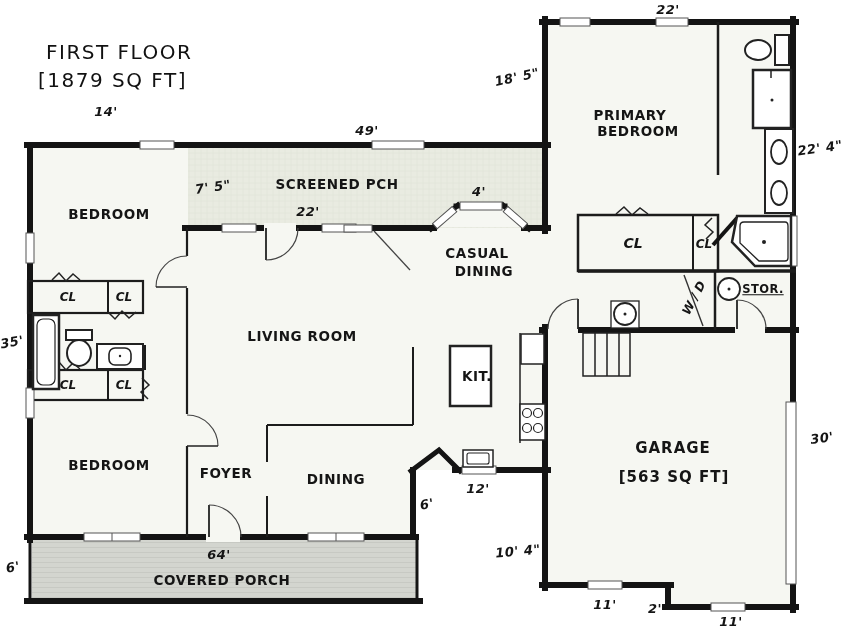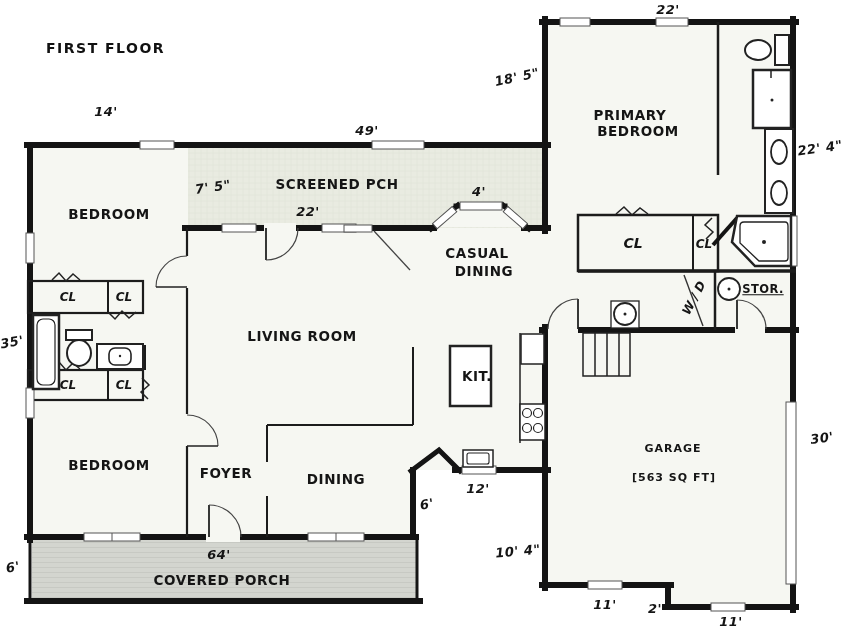--- a/index.html
+++ b/index.html
@@ -6,27 +6,27 @@
   #plan{position:relative;width:843px;height:632px;background:#fff;overflow:hidden;
         font-family:"DejaVu Sans",sans-serif;}
   #plan svg{position:absolute;left:0;top:0;}
   .lbl{position:absolute;font-weight:bold;color:#151515;white-space:nowrap;
        transform:translate(-50%,-50%);line-height:1;}
   .room{font-size:13.5px;letter-spacing:.6px;}
   .room-sm{font-size:11.5px;letter-spacing:.4px;}
   .cl{font-size:12px;font-style:italic;}
   .cl-big{font-size:14px;font-style:italic;}
   .dim{font-size:13px;font-style:italic;letter-spacing:.5px;}
-  .title{position:absolute;font-weight:bold;color:#111;font-size:14px;letter-spacing:1.5px;white-space:nowrap;}
+  .title{position:absolute;font-weight:normal;color:#111;font-size:20px;letter-spacing:1.5px;white-space:nowrap;}
   .r-5{transform:translate(-50%,-50%) rotate(-5deg);}
   .r-8{transform:translate(-50%,-50%) rotate(-8deg);}
   .r-10{transform:translate(-50%,-50%) rotate(-10deg);}
   .r-12{transform:translate(-50%,-50%) rotate(-12deg);}
   .r-wd{transform:translate(-50%,-50%) rotate(-62deg);font-size:12px;font-style:italic;}
-  .big{font-size:11px;letter-spacing:1px;}
+  .big{font-size:15px;letter-spacing:1px;}
 </style>
 </head>
 <body>
 
 <div id="plan">
 
 <svg width="843" height="632" viewBox="0 0 843 632">
   <defs>
     <pattern id="porchTex" width="6" height="5" patternUnits="userSpaceOnUse">
       <rect width="6" height="5" fill="#d3d5cf"></rect>
@@ -209,20 +209,21 @@
     <circle cx="625" cy="314" r="11" stroke-width="1.8"></circle>
     <circle cx="625" cy="314" r="1.5" fill="#222" stroke="none"></circle>
     <circle cx="729" cy="289" r="11" stroke-width="1.8"></circle>
     <circle cx="729" cy="289" r="1.5" fill="#222" stroke="none"></circle>
     <rect x="583" y="333" width="47" height="43" stroke-width="1.5" fill="none"></rect>
     <path d="M595,333 L595,376 M607,333 L607,376 M619,333 L619,376" stroke-width="1.5" fill="none"></path>
   </g>
 </svg>
 
 <div class="title" style="left:46px;top:40px;">FIRST FLOOR</div>
+<div class="title" style="left:38px;top:68px;">[1879 SQ FT]</div>
 
 <div class="lbl dim" style="left:106px;top:111px;">14'</div>
 <div class="lbl dim" style="left:367px;top:130px;">49'</div>
 <div class="lbl dim" style="left:668px;top:9px;">22'</div>
 <div class="lbl dim r-12" style="left:517px;top:77px;">18' 5"</div>
 <div class="lbl dim r-8" style="left:820px;top:148px;">22' 4"</div>
 <div class="lbl dim r-8" style="left:213px;top:187px;">7' 5"</div>
 <div class="lbl dim" style="left:308px;top:211px;">22'</div>
 <div class="lbl dim" style="left:479px;top:191px;">4'</div>
 <div class="lbl dim r-10" style="left:12px;top:342px;">35'</div>

